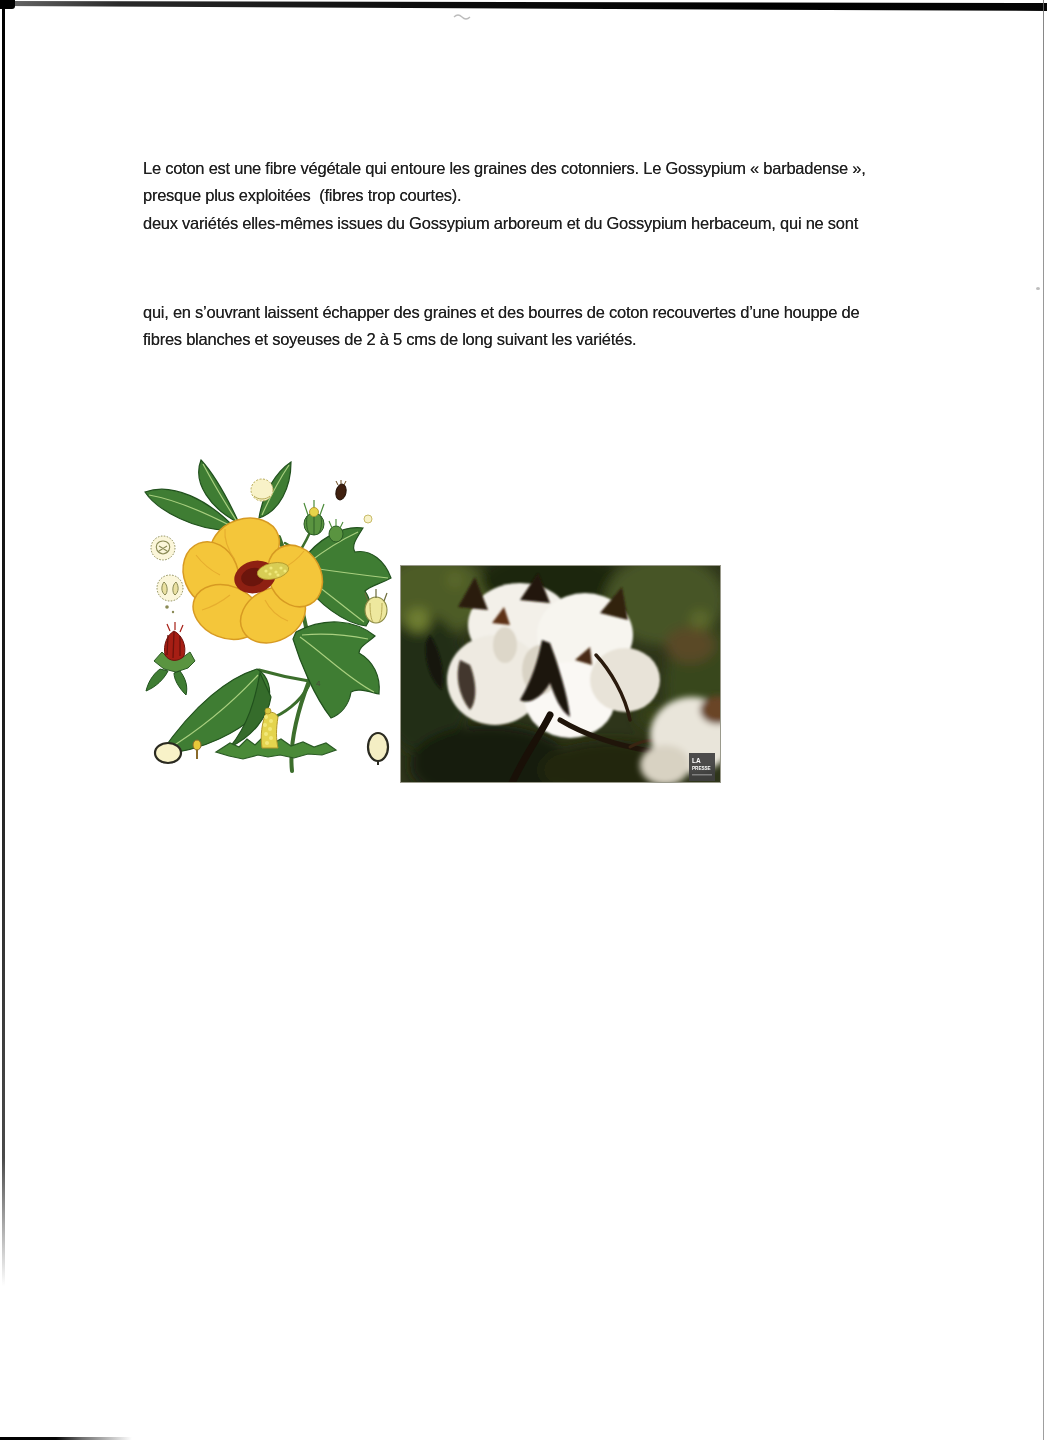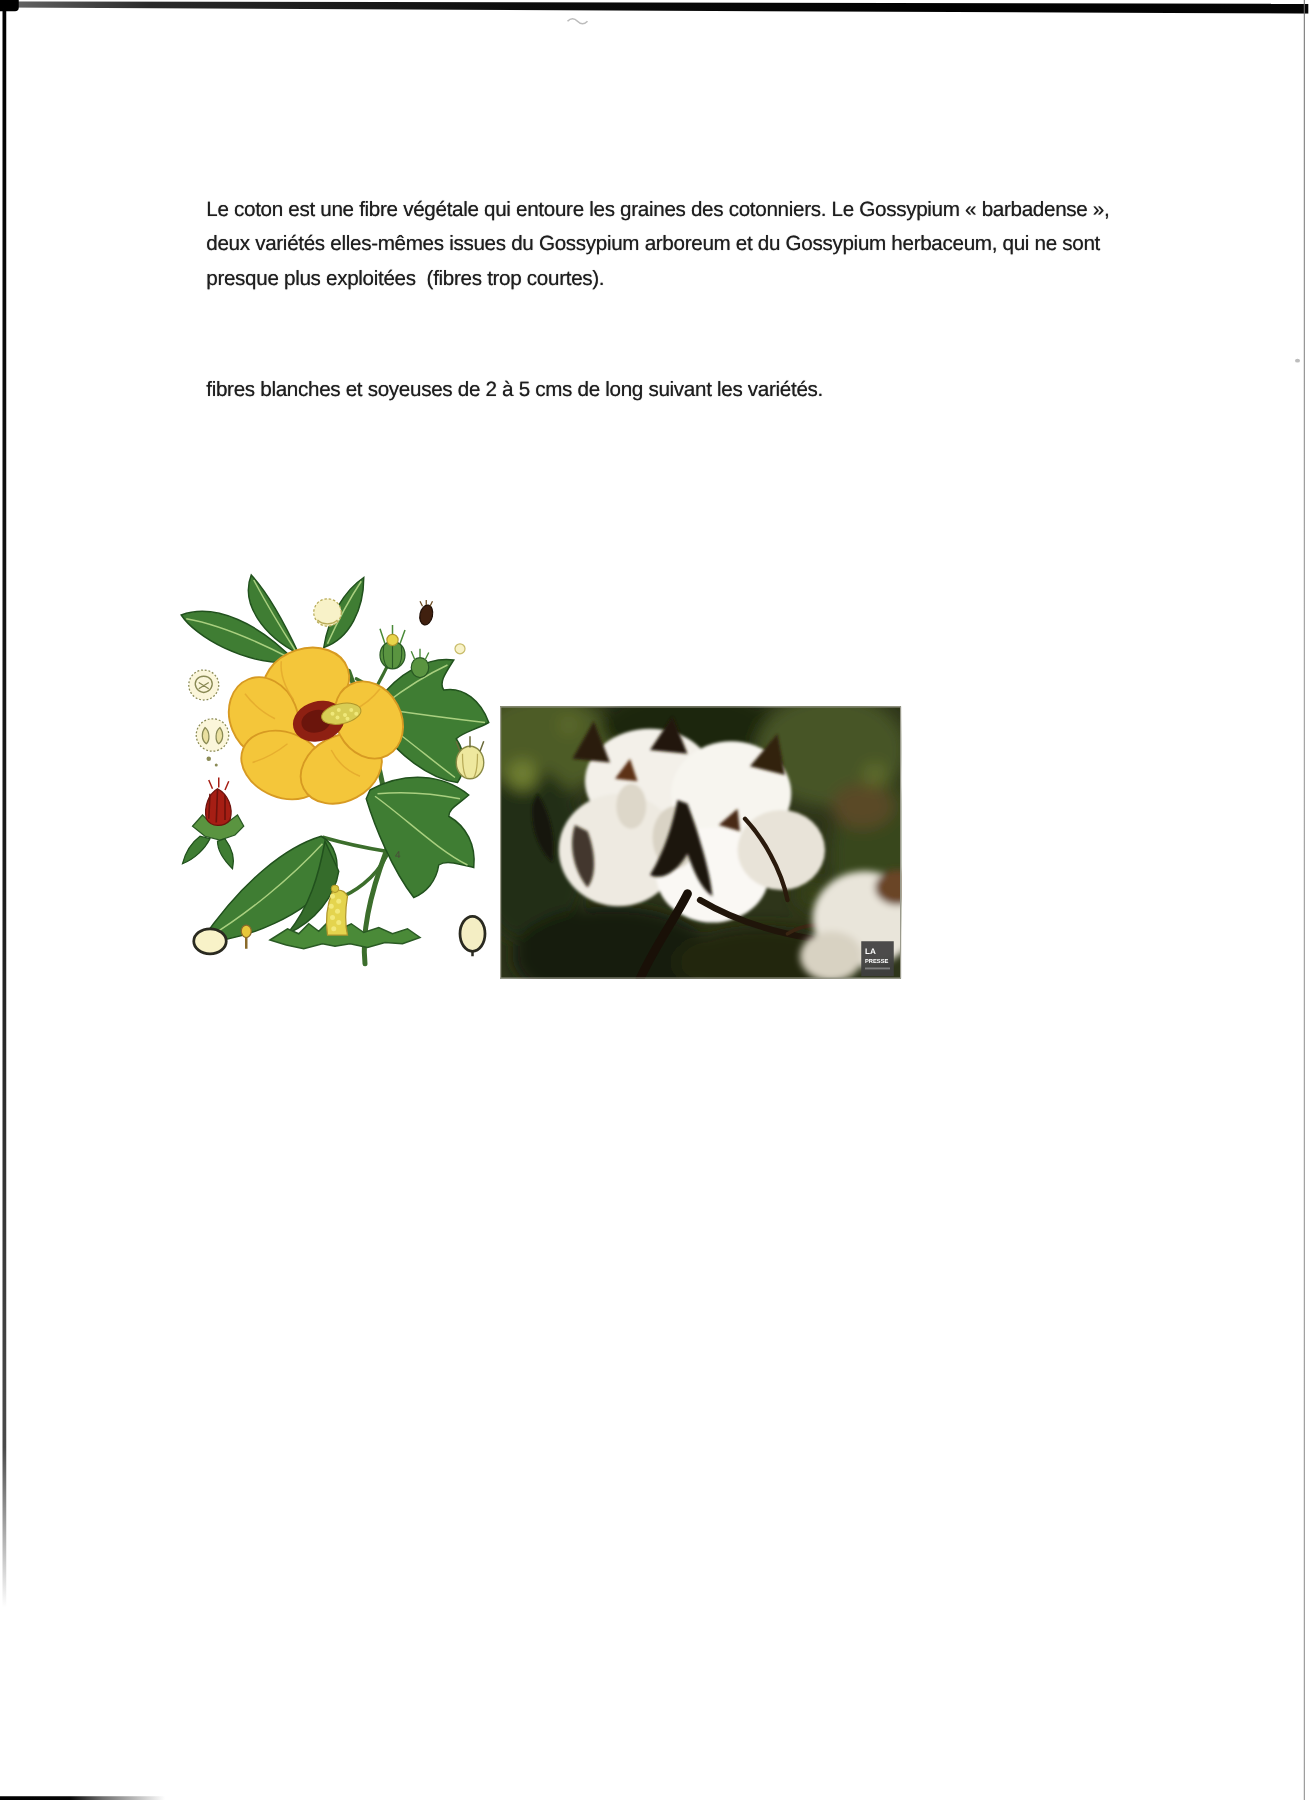--- a/index.html
+++ b/index.html
@@ -1,20 +1,20 @@
 <!DOCTYPE html>
 <html><head>
 <meta charset="utf-8">
 <style>
   html,body{margin:0;padding:0;background:#ffffff;}
   .page{position:relative;width:1047px;height:1440px;background:#ffffff;overflow:hidden;
         font-family:"Liberation Sans",sans-serif;}
   
   .para{position:absolute;left:143px;font-size:16.5px;line-height:27.4px;
-        color:#1e1e1e;letter-spacing:-0.25px;margin-left:22px;}
+        color:#1e1e1e;letter-spacing:-0.25px;}
   .para .line{white-space:pre;text-shadow:0 0 0.6px rgba(30,30,30,0.8);}
   .p1{top:155px;}
   .p2{top:299px;}
   
   .scan{position:absolute;pointer-events:none;}
   .edge-top{left:0;top:0;width:1047px;height:12px;
             clip-path:polygon(0 1px,100% 3px,100% 11px,0 6px);
             background:linear-gradient(90deg,#6a6a6a 0px,#2a2a2a 120px,#0c0c0c 420px,#000 760px,#050505 100%);}
   .corner-tl{left:0;top:0;width:15px;height:9px;background:#000;border-radius:0 0 3px 0;}
   .edge-left{left:2px;top:4px;width:2.5px;height:1282px;
@@ -40,25 +40,26 @@
   <div class="scan edge-left"></div>
   <div class="scan edge-right"></div>
   <div class="scan edge-bottom-left"></div>
   <div class="scan mark-right"></div>
   <svg class="scan mark-tilde" width="20" height="12">
     <path d="M2,7 Q6,3 10,7 Q14,11 18,7" fill="none" stroke="#bcbcbc" stroke-width="1.3"></path>
   </svg>
 
   <div class="para p1">
     <div class="line">Le coton est une fibre végétale qui entoure les graines des cotonniers. Le Gossypium « barbadense »,</div>
+    <div class="line">presque plus exploitées  (fibres trop courtes).</div>
     <div class="line">deux variétés elles-mêmes issues du Gossypium arboreum et du Gossypium herbaceum, qui ne sont</div>
-    <div class="line">presque plus exploitées  (fibres trop courtes).</div>
   </div>
 
   <div class="para p2">
+    <div class="line">qui, en s’ouvrant laissent échapper des graines et des bourres de coton recouvertes d’une houppe de</div>
     <div class="line">fibres blanches et soyeuses de 2 à 5 cms de long suivant les variétés.</div>
   </div>
 
   <svg class="fig fig-botanical" viewBox="0 0 258 323">
 
     <g fill="none" stroke="#3c6e2c" stroke-width="4" stroke-linecap="round">
       <path d="M152,316 C149,288 158,255 169,226 C178,200 173,186 166,172"></path>
       <path d="M166,172 C160,142 150,112 139,82"></path>
       <path d="M158,100 C165,88 170,78 174,69" stroke-width="2.5"></path>
       <path d="M145,88 C157,94 162,100 164,106" stroke-width="2.5"></path>

